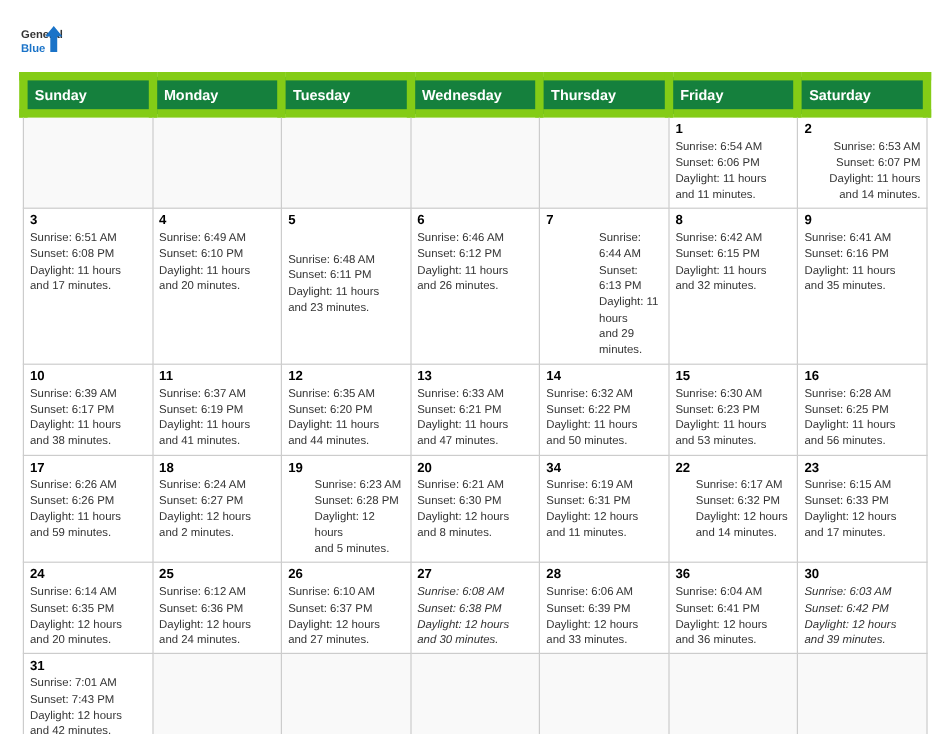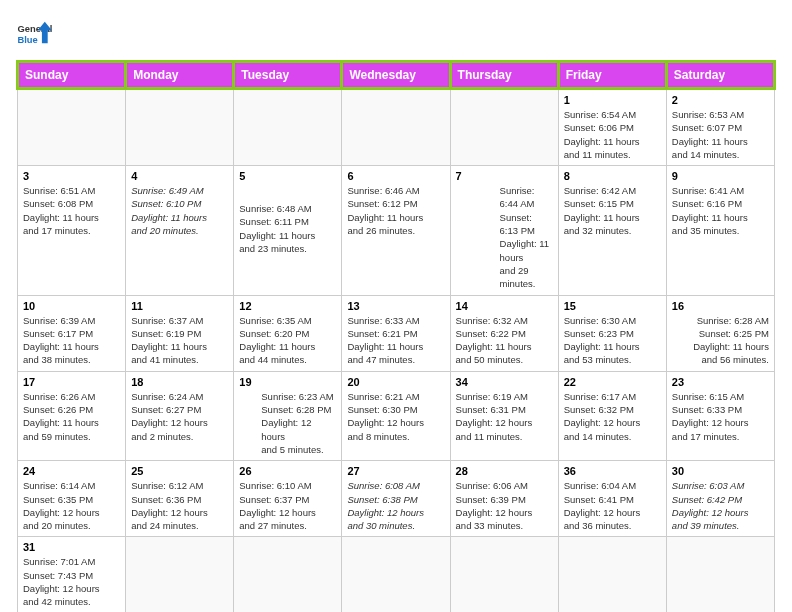--- a/index.html
+++ b/index.html
@@ -41,27 +41,27 @@
     .location {
       font-size: 15px;
       color: #333;
     }
     .calendar {
       width: 100%;
       border-collapse: collapse;
       font-size: 10.5px;
     }
     .calendar th {
-      background: #d946ef;
+      background: #15803d;
       color: #fff;
       text-align: left;
       padding: 5px 6px;
       font-size: 12px;
       font-weight: bold;
-      border: 3px solid #84cc16;
+      border: 7px solid #84cc16;
     }
     .calendar td {
       border: 1px solid #ccc;
       vertical-align: top;
       padding: 4px 5px;
       width: calc(100% / 7);
       min-height: 72px;
       height: 72px;
     }
     .calendar td.empty {
@@ -121,37 +121,37 @@
           <td class="empty"></td>
           <td>
             <span class="day-number">1</span>
             <div class="day-info" style="white-space: pre-line;">Sunrise: 6:54 AM
 Sunset: 6:06 PM
 Daylight: 11 hours
 and 11 minutes.</div>
           </td>
           <td>
             <span class="day-number">2</span>
-            <div class="day-info" style="white-space: pre-line;">Sunrise: 6:53 AM
+            <div class="day-info" style="white-space: pre-line; text-align: right;">Sunrise: 6:53 AM
 Sunset: 6:07 PM
 Daylight: 11 hours
 and 14 minutes.</div>
           </td>
         </tr>
         <tr>
           <td>
             <span class="day-number">3</span>
             <div class="day-info" style="white-space: pre-line;">Sunrise: 6:51 AM
 Sunset: 6:08 PM
 Daylight: 11 hours
 and 17 minutes.</div>
           </td>
           <td>
             <span class="day-number">4</span>
-            <div class="day-info" style="white-space: pre-line; font-style: italic;">Sunrise: 6:49 AM
+            <div class="day-info" style="white-space: pre-line;">Sunrise: 6:49 AM
 Sunset: 6:10 PM
 Daylight: 11 hours
 and 20 minutes.</div>
           </td>
           <td>
             <span class="day-number">5</span>
             <div class="day-info" style="white-space: pre-line; margin-top: 20px;">Sunrise: 6:48 AM
 Sunset: 6:11 PM
 Daylight: 11 hours
 and 23 minutes.</div>
@@ -223,21 +223,21 @@
           </td>
           <td>
             <span class="day-number">15</span>
             <div class="day-info" style="white-space: pre-line;">Sunrise: 6:30 AM
 Sunset: 6:23 PM
 Daylight: 11 hours
 and 53 minutes.</div>
           </td>
           <td>
             <span class="day-number">16</span>
-            <div class="day-info" style="white-space: pre-line; text-align: right;">Sunrise: 6:28 AM
+            <div class="day-info" style="white-space: pre-line;">Sunrise: 6:28 AM
 Sunset: 6:25 PM
 Daylight: 11 hours
 and 56 minutes.</div>
           </td>
         </tr>
         <tr>
           <td>
             <span class="day-number">17</span>
             <div class="day-info" style="white-space: pre-line;">Sunrise: 6:26 AM
 Sunset: 6:26 PM
@@ -267,21 +267,21 @@
           </td>
           <td>
             <span class="day-number">34</span>
             <div class="day-info" style="white-space: pre-line;">Sunrise: 6:19 AM
 Sunset: 6:31 PM
 Daylight: 12 hours
 and 11 minutes.</div>
           </td>
           <td>
             <span class="day-number">22</span>
-            <div class="day-info" style="white-space: pre-line;">Sunrise: 6:17 AM
+            <div class="day-info" style="white-space: pre-line; margin-left: 17px;">Sunrise: 6:17 AM
 Sunset: 6:32 PM
 Daylight: 12 hours
 and 14 minutes.</div>
           </td>
           <td>
             <span class="day-number">23</span>
             <div class="day-info" style="white-space: pre-line;">Sunrise: 6:15 AM
 Sunset: 6:33 PM
 Daylight: 12 hours
 and 17 minutes.</div>

